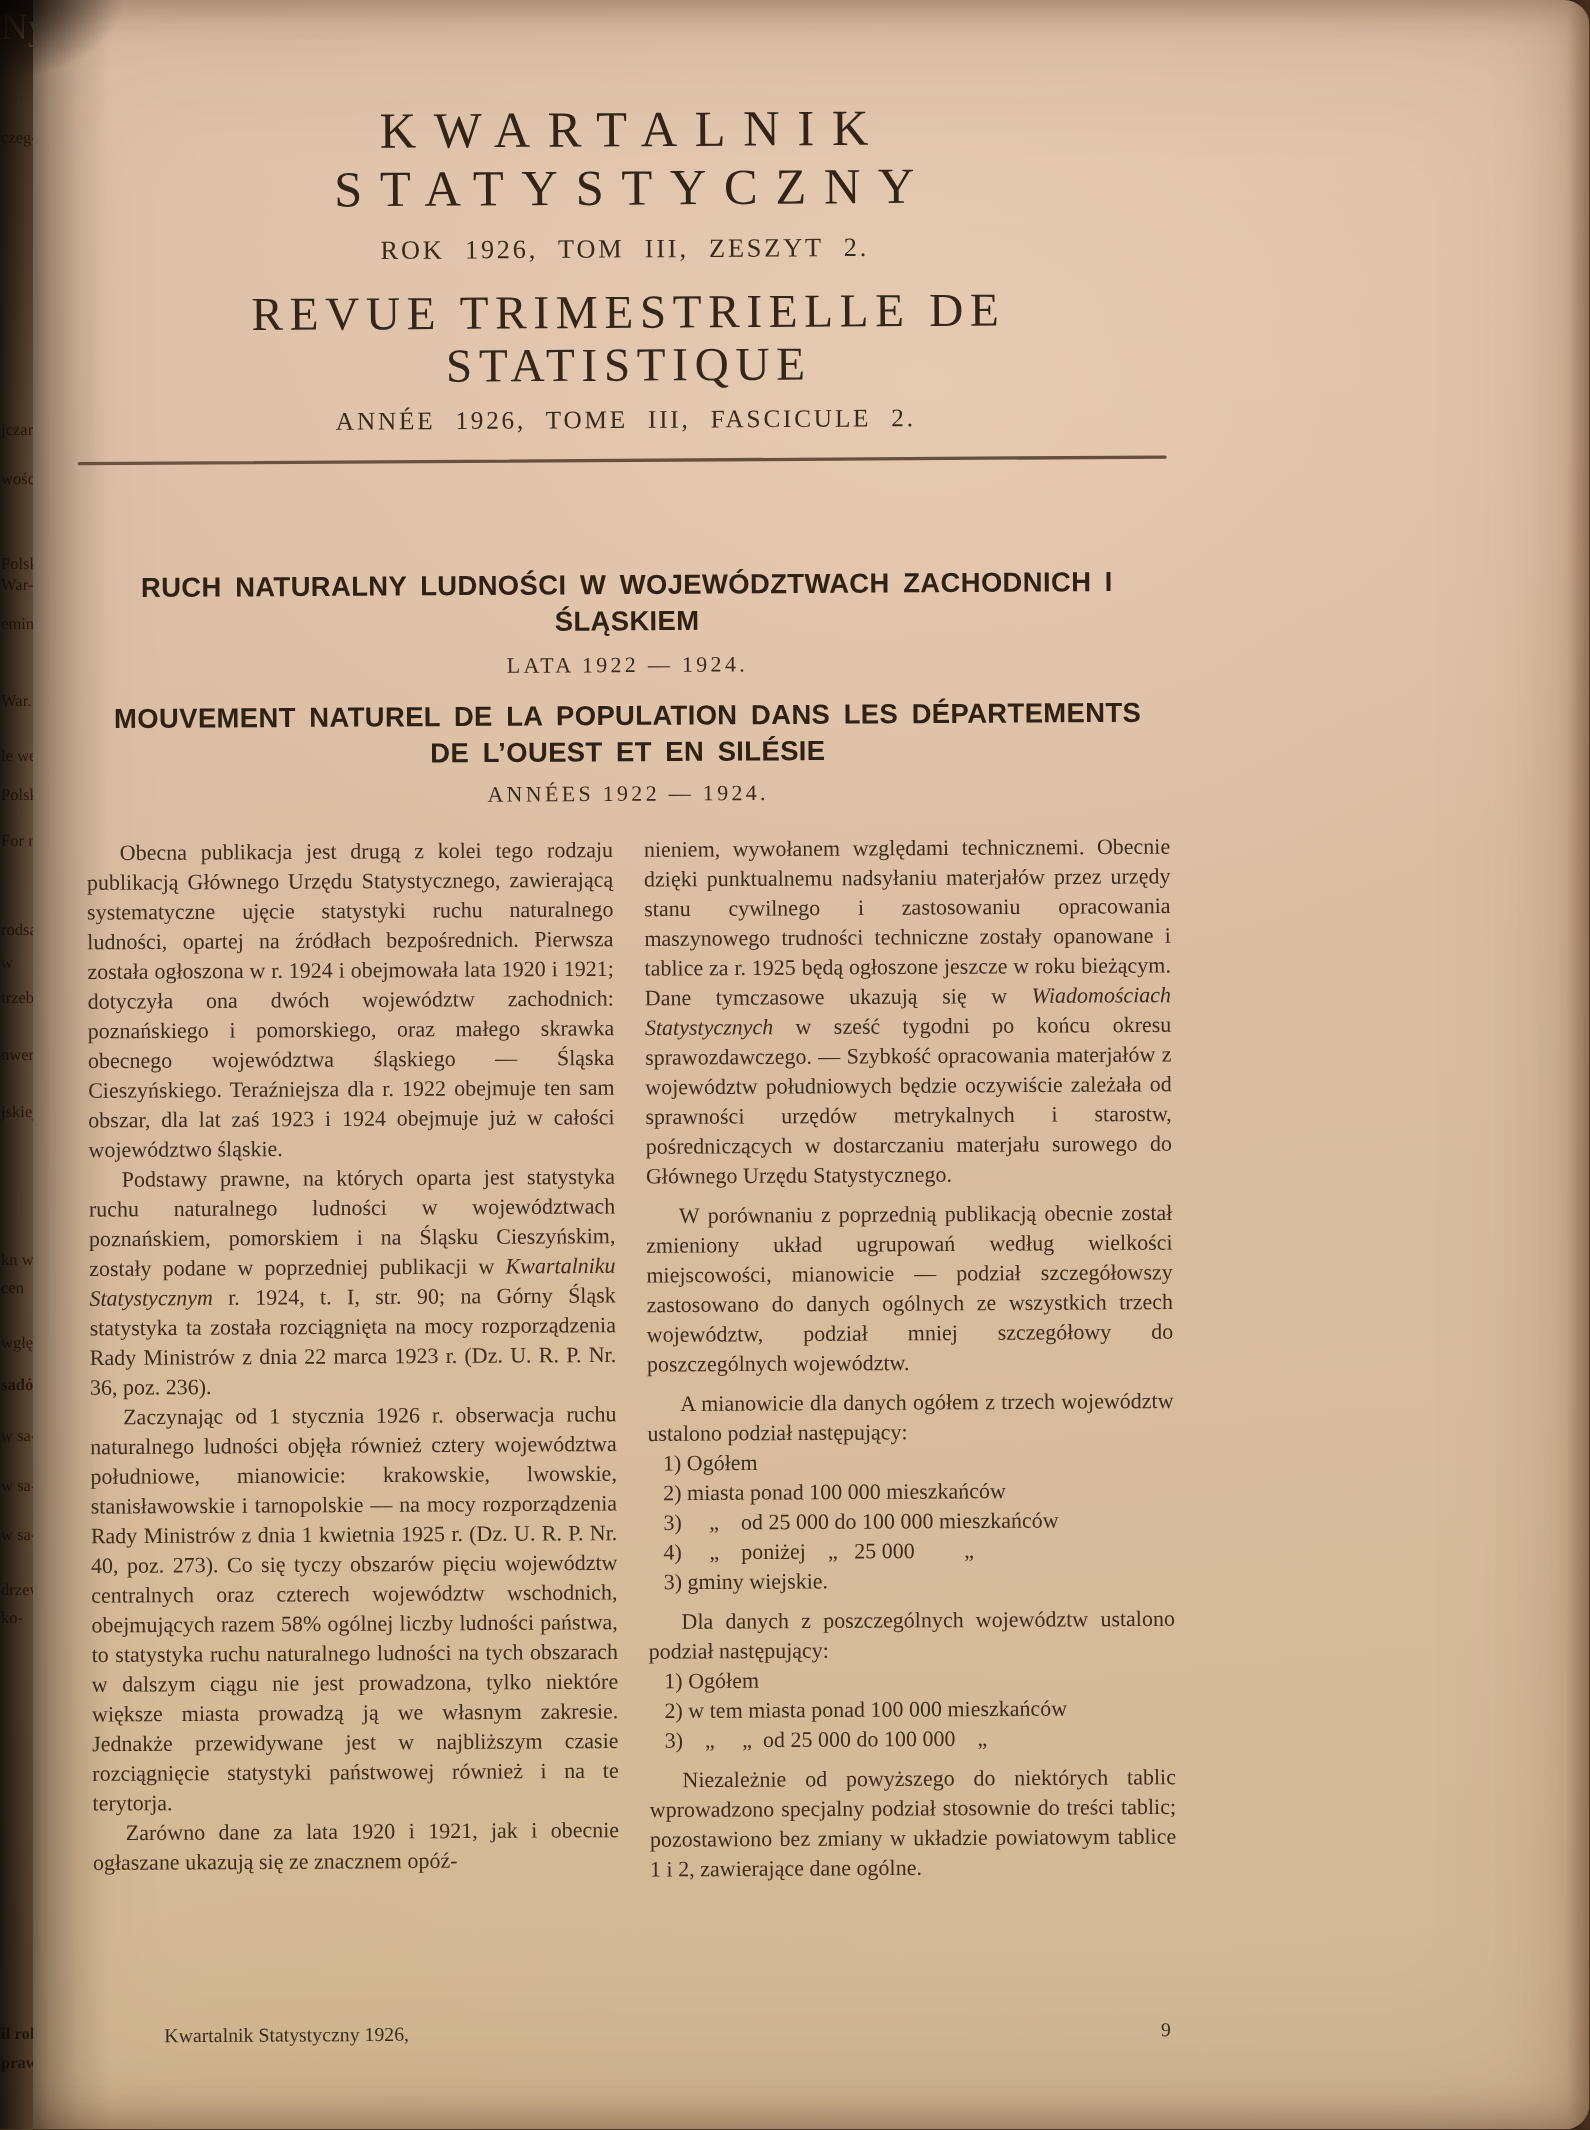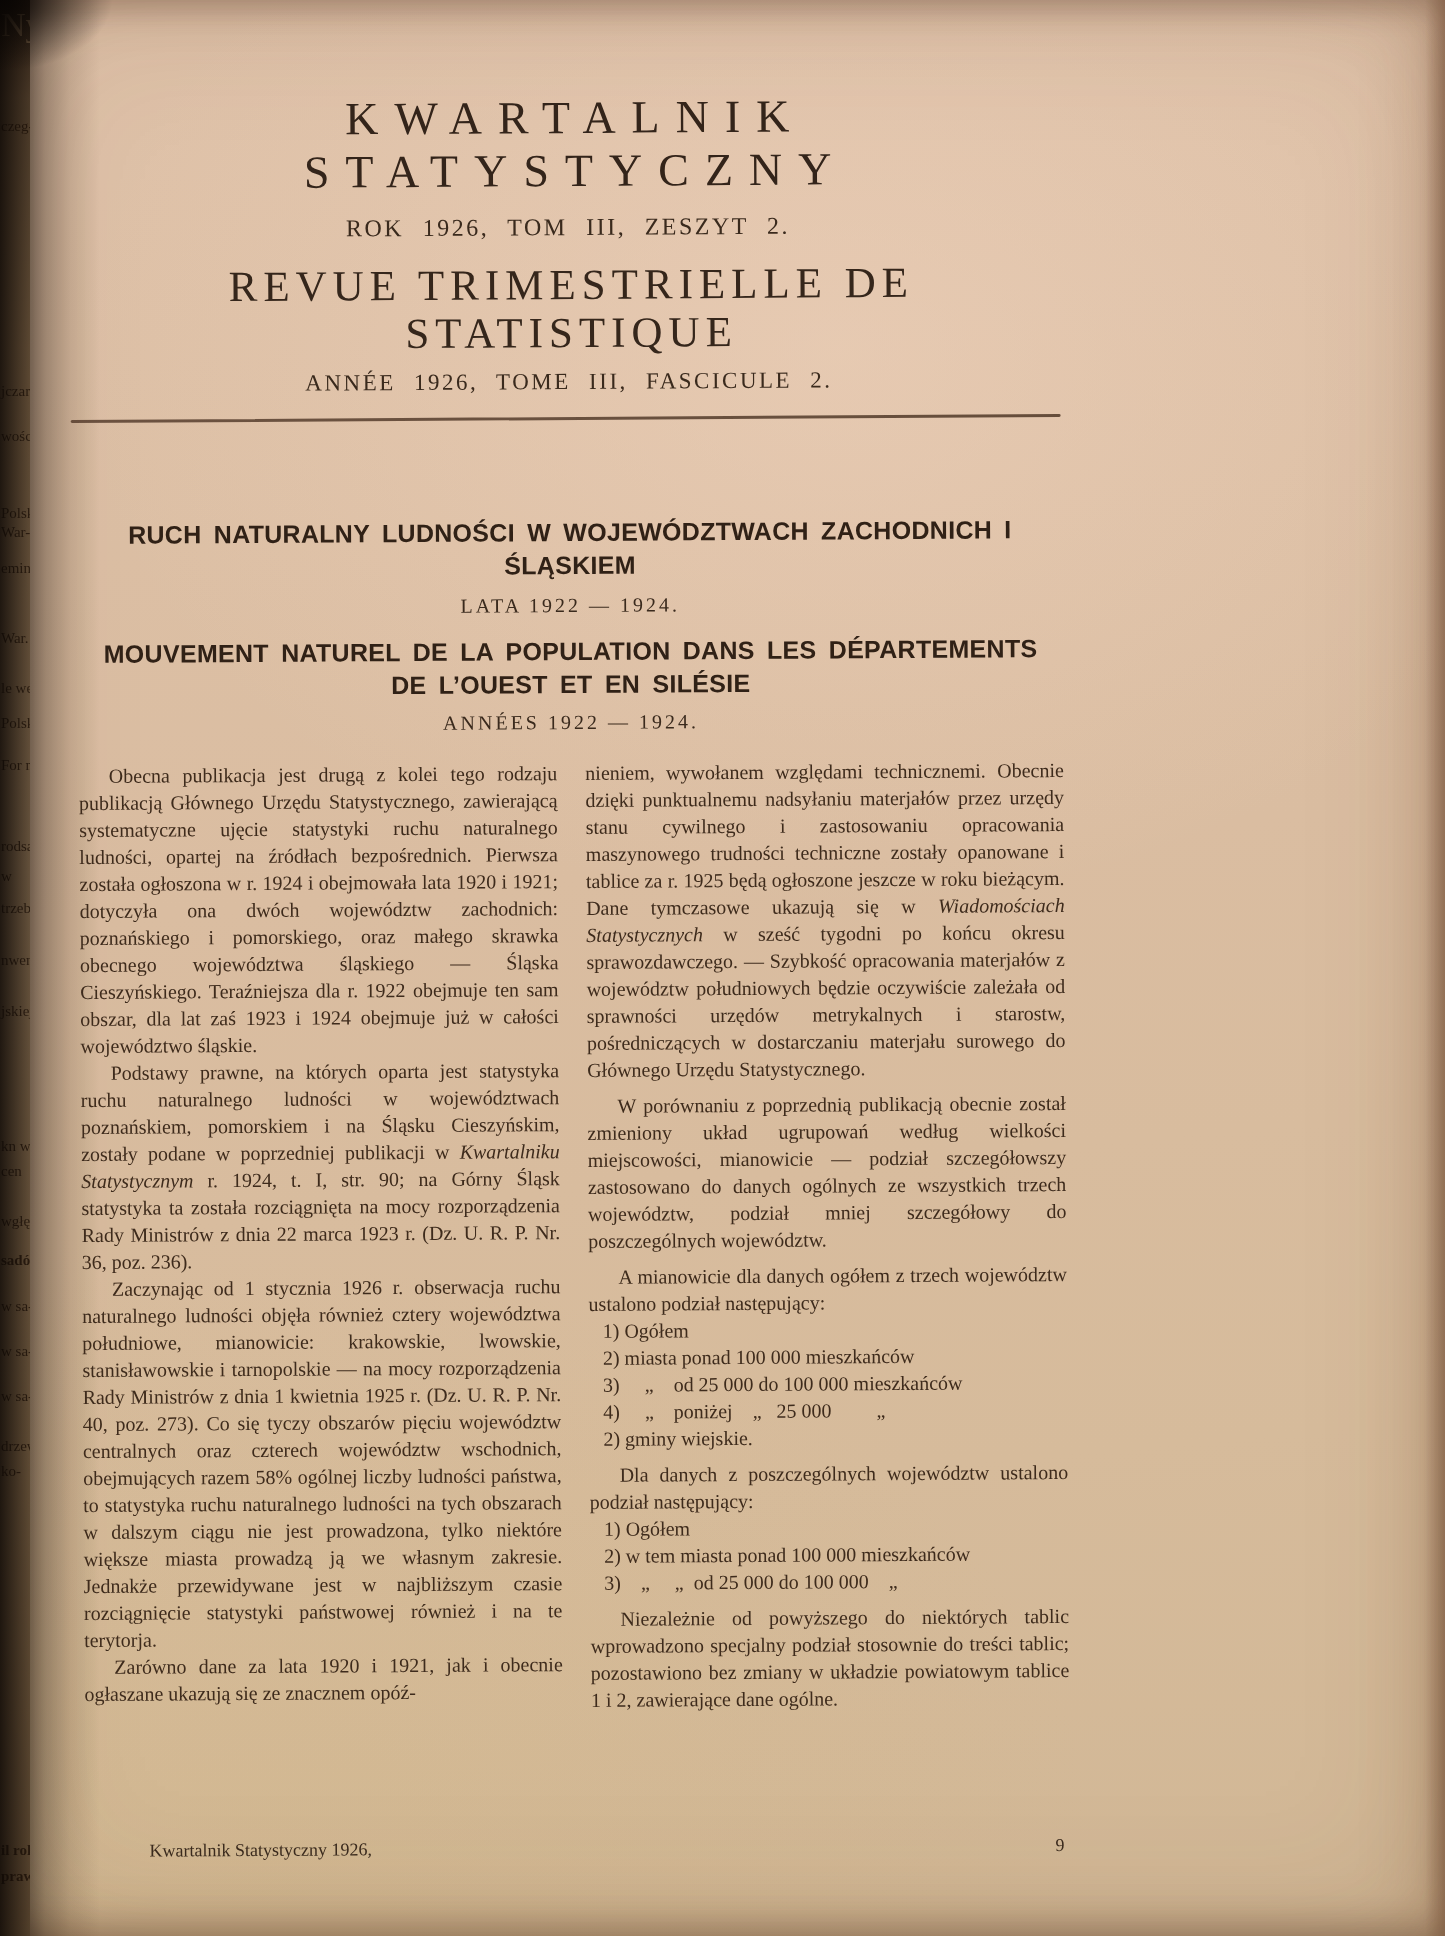--- a/index.html
+++ b/index.html
@@ -8,20 +8,21 @@
     overflow: hidden;
     background: #14100c;
     font-family: "Liberation Serif", serif;
   }
   .page {
     position: absolute; inset: 0;
     background:
       radial-gradient(1100px 800px at 58% 18%, rgba(246,218,198,0.38), rgba(246,218,198,0) 70%),
       radial-gradient(1400px 1000px at 18% 96%, rgba(208,182,130,0.28), rgba(208,182,130,0) 60%),
       linear-gradient(175deg, #dfc2a9 0%, #dabda1 45%, #d6bb9b 75%, #d1b795 100%);
+    border-radius: 23px;
   }
   .page::after {
     content: ""; position: absolute; inset: 0; pointer-events: none;
     box-shadow:
       inset 0 0 150px rgba(90,55,30,0.16),
       inset -26px 0 60px rgba(130,85,55,0.22),
       inset 0 -12px 32px rgba(60,35,20,0.28),
       inset 0 12px 26px rgba(60,35,20,0.18);
   }
   
@@ -167,21 +168,21 @@
           <p class="para indent"><span>Zarówno dane za lata 1920 i 1921, jak i obecnie ogłaszane ukazują się ze znacznem opóź-</span></p>
         </div>
       <div class="col" id="col-right">
           <p class="para"><span>nieniem, wywołanem względami technicznemi. Obecnie dzięki punktualnemu nadsyłaniu materjałów przez urzędy stanu cywilnego i zastosowaniu opracowania maszynowego trudności techniczne zostały opanowane i tablice za r. 1925 będą ogłoszone jeszcze w roku bieżącym. Dane tymczasowe ukazują się w </span><span class="it">Wiadomościach Statystycznych</span><span> w sześć tygodni po końcu okresu sprawozdawczego. — Szybkość opracowania materjałów z województw południowych będzie oczywiście zależała od sprawności urzędów metrykalnych i starostw, pośredniczących w dostarczaniu materjału surowego do Głównego Urzędu Statystycznego.</span></p>
           <p class="para indent space"><span>W porównaniu z poprzednią publikacją obecnie został zmieniony układ ugrupowań według wielkości miejscowości, mianowicie — podział szczegółowszy zastosowano do danych ogólnych ze wszystkich trzech województw, podział mniej szczegółowy do poszczególnych województw.</span></p>
           <p class="para indent space"><span>A mianowicie dla danych ogółem z trzech województw ustalono podział następujący:</span></p>
           <p class="para list"><span>1) Ogółem</span></p>
           <p class="para list"><span>2) miasta ponad 100&nbsp;000 mieszkańców</span></p>
           <p class="para list"><span>3)&nbsp;&nbsp;&nbsp;&nbsp;&nbsp;„&nbsp;&nbsp;&nbsp;&nbsp;od 25&nbsp;000 do 100&nbsp;000 mieszkańców</span></p>
           <p class="para list"><span>4)&nbsp;&nbsp;&nbsp;&nbsp;&nbsp;„&nbsp;&nbsp;&nbsp;&nbsp;poniżej&nbsp;&nbsp;&nbsp;&nbsp;„&nbsp;&nbsp;&nbsp;25&nbsp;000&nbsp;&nbsp;&nbsp;&nbsp;&nbsp;&nbsp;&nbsp;&nbsp;&nbsp;„</span></p>
-          <p class="para list"><span>2) gminy wiejskie.</span></p>
+          <p class="para list"><span>3) gminy wiejskie.</span></p>
           <p class="para indent space"><span>Dla danych z poszczególnych województw ustalono podział następujący:</span></p>
           <p class="para list"><span>1) Ogółem</span></p>
           <p class="para list"><span>2) w tem miasta ponad 100&nbsp;000 mieszkańców</span></p>
           <p class="para list"><span>3)&nbsp;&nbsp;&nbsp;&nbsp;„&nbsp;&nbsp;&nbsp;&nbsp;&nbsp;„&nbsp;&nbsp;od 25&nbsp;000 do 100&nbsp;000&nbsp;&nbsp;&nbsp;&nbsp;„</span></p>
           <p class="para indent space"><span>Niezależnie od powyższego do niektórych tablic wprowadzono specjalny podział stosownie do treści tablic; pozostawiono bez zmiany w układzie powiatowym tablice 1 i 2, zawierające dane ogólne.</span></p>
         </div>
     </div>
 
     <div class="footer">
       <span class="footer-left">Kwartalnik Statystyczny 1926,</span>

